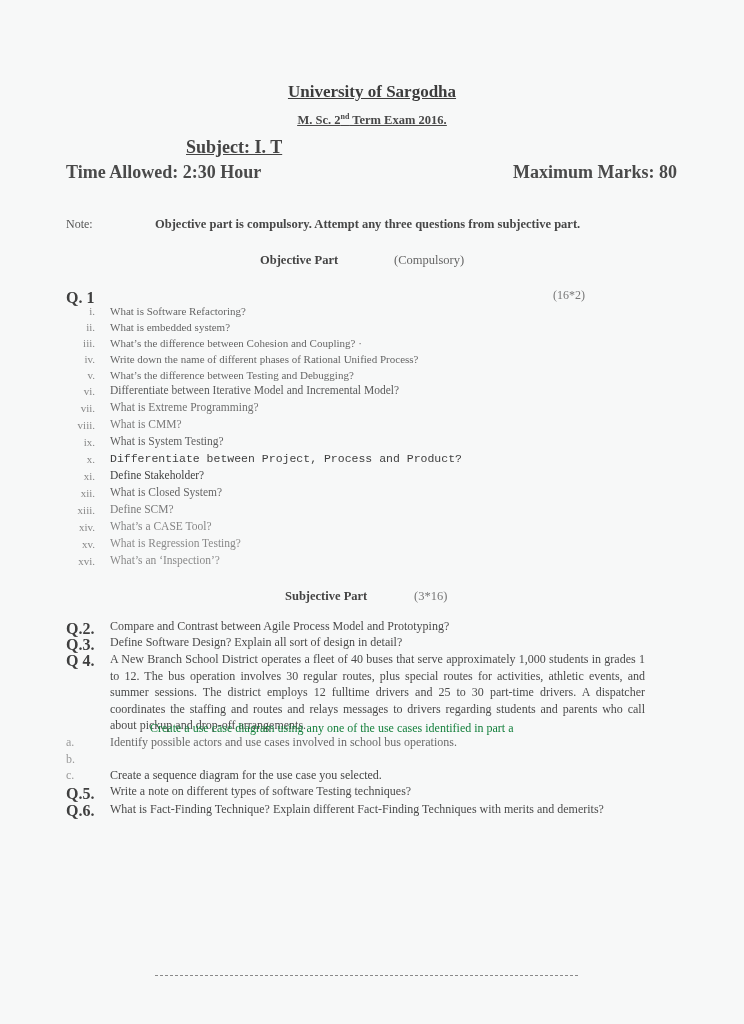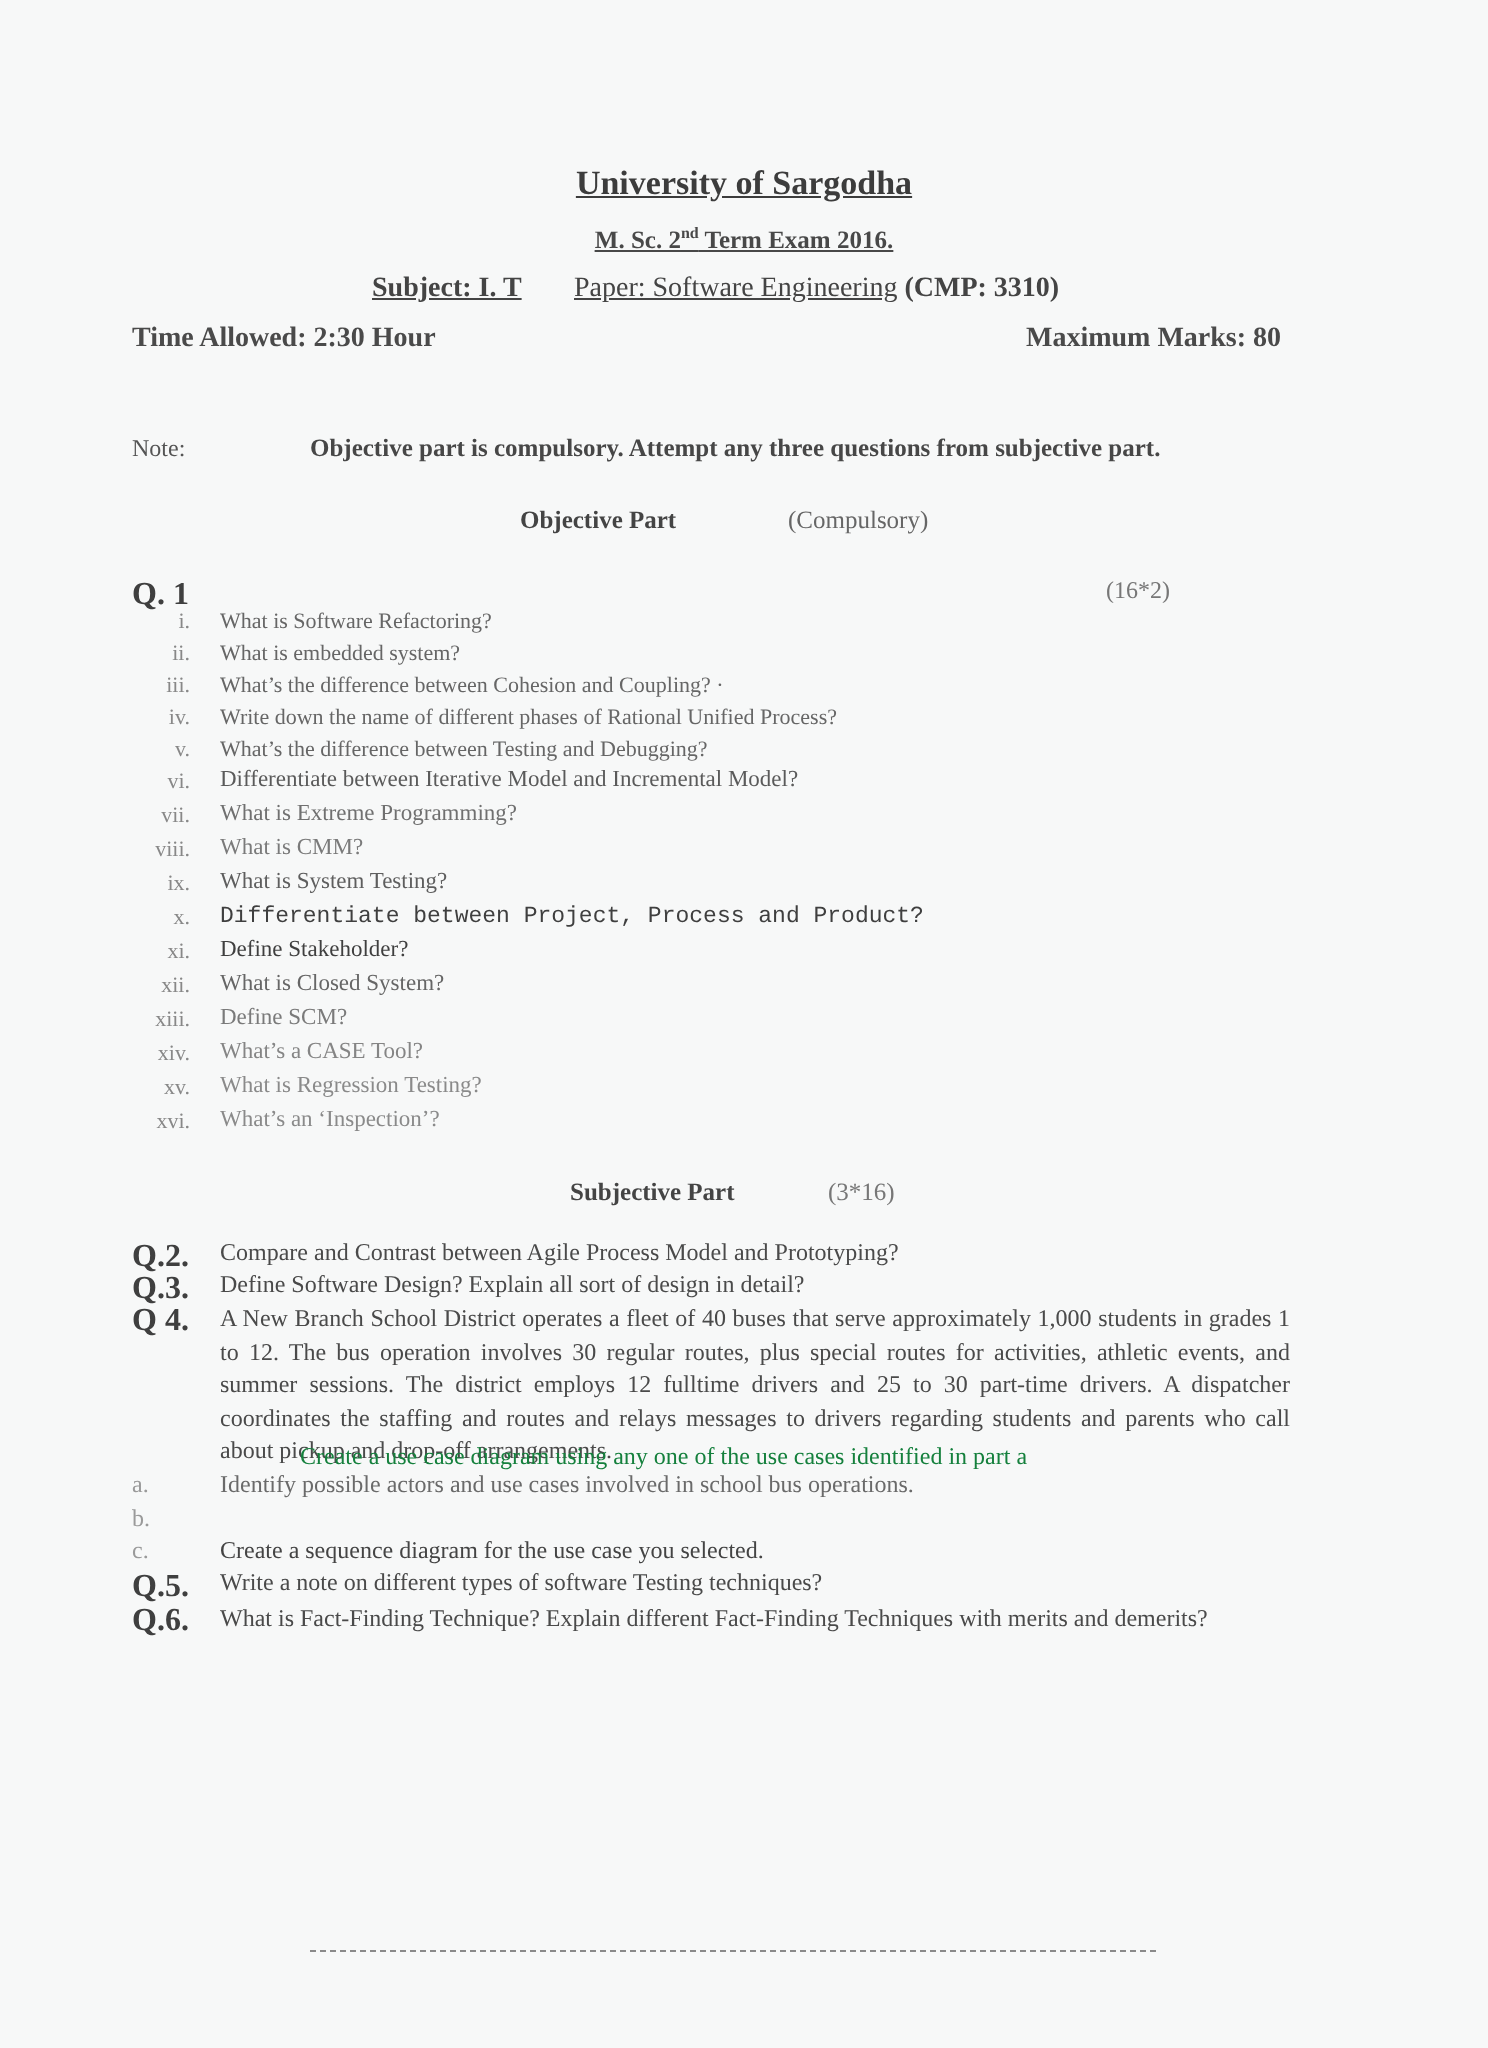--- a/index.html
+++ b/index.html
@@ -12,22 +12,22 @@
   }
   .page { position: absolute; inset: 0; }
   .abs { position: absolute; white-space: nowrap; }
   .bold { font-weight: bold; }
   .u { text-decoration: underline; }
   .title { left: 0; width: 744px; top: 82px; text-align: center; font-size: 17px; font-weight: bold; color: #3c3c3c; }
   .title span { text-decoration: underline; }
   .term { left: 0; width: 744px; top: 112px; text-align: center; font-size: 12.5px; font-weight: bold; color: #484848; }
   .term span { text-decoration: underline; }
   .term sup { font-size: 8px; }
-  .subj { top: 137px; font-size: 14px; color: #444; }
-  .meta { top: 162px; font-size: 14px; font-weight: bold; color: #4a4a4a; }
+  .subj { top: 137px; font-size: 18px; color: #444; }
+  .meta { top: 162px; font-size: 18px; font-weight: bold; color: #4a4a4a; }
   .note-label { left: 66px; top: 217px; font-size: 12px; color: #555; }
   .note-text { left: 155px; top: 217px; font-size: 12.5px; font-weight: bold; color: #474747; }
   .part-head { top: 253px; font-size: 12.5px; color: #444; }
   .q-num { font-size: 16px; font-weight: bold; color: #3f3f3f; }
   .q-text { font-size: 12px; color: #555; }
   .item-num { font-size: 11px; color: #888; text-align: right; width: 40px; }
   .item-text { font-size: 11px; color: #666; }
   .item-text.dark { color: #3f3f3f; font-size: 11.5px; }
   .sub-part { font-size: 12px; color: #444; }
   .para { font-size: 12px; color: #4a4a4a; white-space: normal; line-height: 16.5px; width: 535px; text-align: justify; }
@@ -39,24 +39,20 @@
 
 <div class="page">
 
   <div class="abs title">
     <span>University of Sargodha</span>
   </div>
   <div class="abs term">
     <span><span>M. Sc. 2</span><sup>nd</sup><span> Term Exam 2016.</span></span>
   </div>
   <div class="abs subj bold u" style="left:186px;">Subject: I. T</div>
-  <div class="abs subj" style="left:287px;">
-    <span class="u">Paper: Software Engineering</span>
-    <span class="bold">(CMP: 3310)</span>
-  </div>
   <div class="abs meta" style="left:66px;">Time Allowed: 2:30 Hour</div>
   <div class="abs meta" style="left:513px;">Maximum Marks: 80</div>
 
   <div class="abs note-label">Note:</div>
   <div class="abs note-text">Objective part is compulsory. Attempt any three questions from subjective part.</div>
 
   <div class="abs part-head bold" style="left:260px;">Objective Part</div>
   <div class="abs part-head" style="left:394px; color:#666;">(Compulsory)</div>
 
   <div class="abs q-num" style="left:66px; top:289px;">Q. 1</div>

